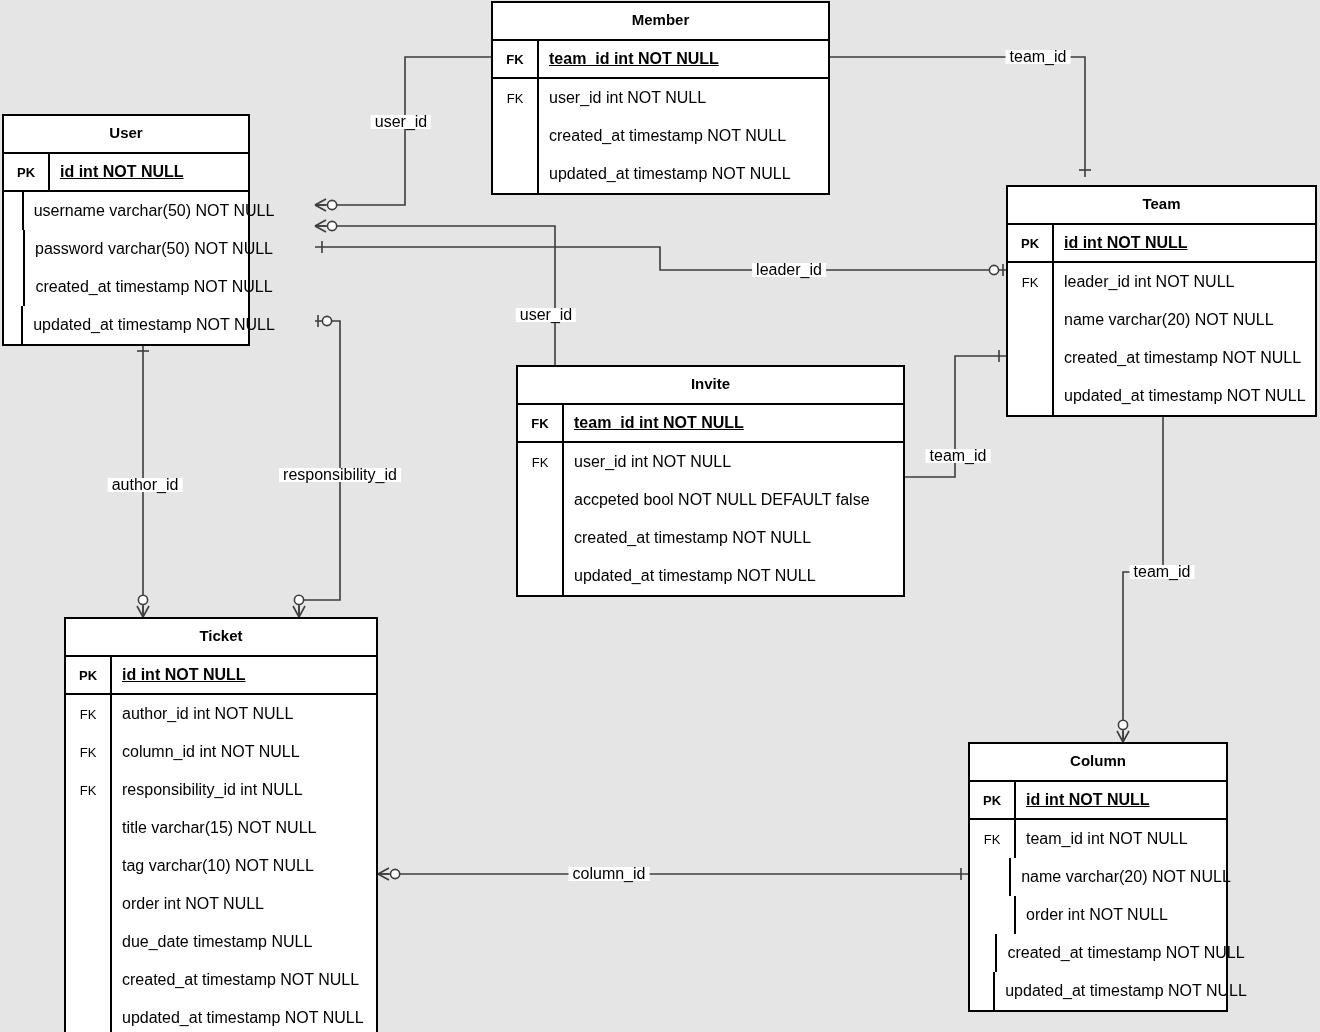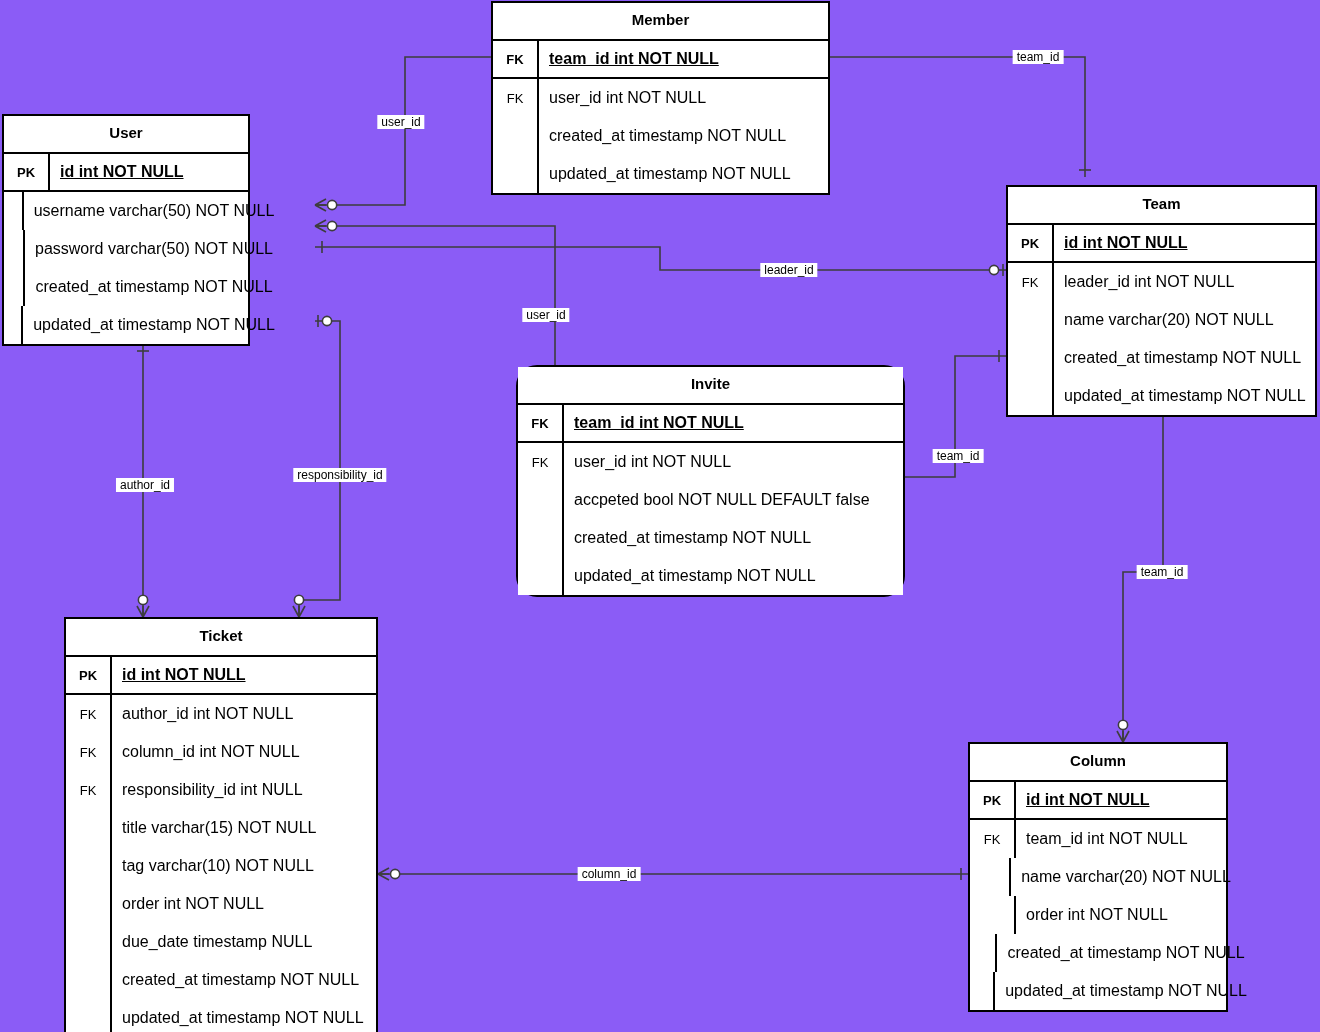--- a/index.html
+++ b/index.html
@@ -9,21 +9,21 @@
     background: #ffffff;
   }
   body {
     font-family: "Liberation Sans", sans-serif;
     color: #000000;
   }
   #canvas {
     position: relative;
     width: 1320px;
     height: 1032px;
-    background: #8b5cf6;
+    background: #e5e5e5;
     overflow: hidden;
   }
   #wires {
     position: absolute;
     left: 0;
     top: 0;
     width: 1320px;
     height: 1032px;
     pointer-events: none;
   }
@@ -81,21 +81,21 @@
   .key-name {
     font-weight: bold;
     text-decoration: underline;
   }
   .body-block {
     box-sizing: border-box;
     padding: 0;
   }
   .rel-label {
     position: absolute;
-    font-size: 12px;
+    font-size: 16px;
     background: #ffffff;
     padding: 0 4px;
     white-space: nowrap;
     z-index: 6;
     transform: translate(-50%, -50%);
     line-height: 14px;
   }
 </style>
 </head>
 <body>
@@ -237,21 +237,21 @@
           <div class="attr-row">
             <div class="keycol"></div>
             <div class="namecol">created_at timestamp NOT NULL</div>
           </div>
           <div class="attr-row">
             <div class="keycol"></div>
             <div class="namecol">updated_at timestamp NOT NULL</div>
           </div>
         </div>
       </div>
-      <div class="entity" style="left: 516px; top: 365px; width: 389px; border-radius: 21px;">
+      <div class="entity" style="left: 516px; top: 365px; width: 389px;">
         <div class="entity-title">Invite</div>
         <div class="attr-row pk-row">
           <div class="keycol bold">FK</div>
           <div class="namecol">
             <span class="key-name">team_id int NOT NULL</span>
           </div>
         </div>
         <div class="body-block">
           <div class="attr-row">
             <div class="keycol">FK</div>

